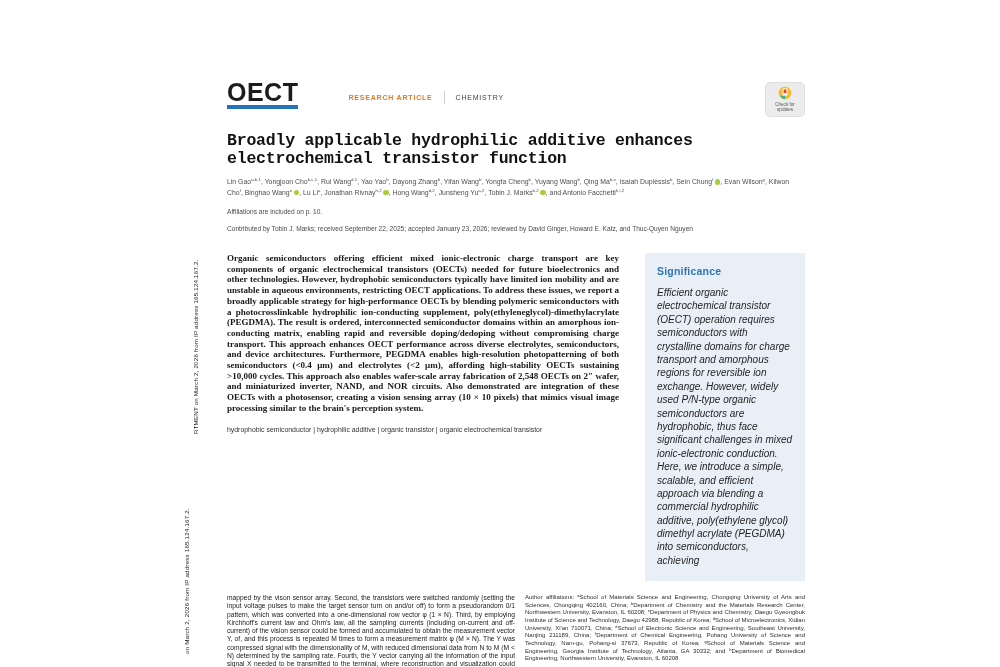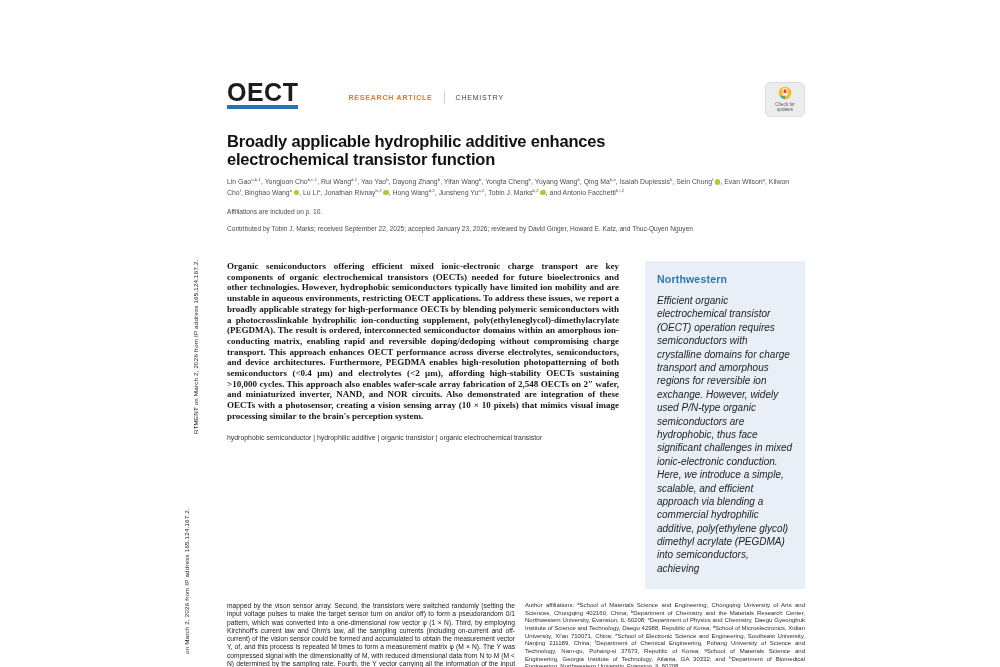--- a/index.html
+++ b/index.html
@@ -22,29 +22,29 @@
   .type-row { display:flex; align-items:center; margin-left:50px; margin-top:9px; }
   .article-type { color:#e87722; font-weight:700; font-size:7px; letter-spacing:0.8px; }
   .type-divider { width:1px; height:13px; background:#cfcfcf; margin:0 11px; }
   .section-label { color:#3f3f3f; font-size:7px; letter-spacing:0.8px; }
   .badge { margin-left:auto; width:40px; height:35px; background:#ececec; border:1px solid #dedede;
            border-radius:5px; display:flex; flex-direction:column; align-items:center; justify-content:center; cursor:pointer; }
   .badge-text { font-size:4.6px; color:#5a5a5a; text-align:center; line-height:1.2; margin-top:1.5px; }
 
   
   .title { margin-top:15px; max-width:470px; font-size:16.5px; font-weight:700;
-           color:#121212; line-height:1.1; letter-spacing:-0.2px; }
+           color:#121212; line-height:1.1; letter-spacing:-0.2px;font-family:Liberation Mono, monospace; }
   .authors { margin-top:9px; font-size:6.9px; color:#4e4e4e; line-height:1.5; }
   .authors sup { font-size:4.4px; }
   .orcid { display:inline-block; width:5.5px; height:5.5px; background:#a6ce39;
            border-radius:50%; margin-left:1.5px; }
   .meta { margin-top:8px; font-size:6.6px; color:#4a4a4a; line-height:1.4; }
 
   
-  .top-row { display:flex; align-items:flex-start; margin-top:28px; }
+  .top-row { display:flex; align-items:flex-start; margin-top:20px; }
   .abstract-col { width:392px; }
   .abstract { font-family:"Liberation Serif", serif; font-weight:700; font-size:9px;
               line-height:1.19; text-align:justify; color:#181818; }
   .keywords { margin-top:11px; font-size:6.9px; color:#333; max-width:345px; line-height:1.4; }
   .sig-box { width:160px; margin-left:auto; background:#e9eff6; padding:12px 12px 14px; }
   .sig-title { font-size:10.5px; font-weight:700; color:#2e75b6; margin-bottom:9px; letter-spacing:0.2px; }
   .sig-body { font-size:10px; line-height:1.34; color:#242424;font-style:italic; }
 
   
   .bottom-row { display:flex; margin-top:13px; }
@@ -91,21 +91,21 @@
 
   <div class="meta">Affiliations are included on p. 10.</div>
   <div class="meta">Contributed by Tobin J. Marks; received September 22, 2025; accepted January 23, 2026; reviewed by David Ginger, Howard E. Katz, and Thuc-Quyen Nguyen</div>
 
   <div class="top-row">
     <div class="abstract-col">
       <p class="abstract">Organic semiconductors offering efficient mixed ionic-electronic charge transport are key components of organic electrochemical transistors (OECTs) needed for future bioelectronics and other technologies. However, hydrophobic semiconductors typically have limited ion mobility and are unstable in aqueous environments, restricting OECT applications. To address these issues, we report a broadly applicable strategy for high-performance OECTs by blending polymeric semiconductors with a photocrosslinkable hydrophilic ion-conducting supplement, poly(ethyleneglycol)-dimethylacrylate (PEGDMA). The result is ordered, interconnected semiconductor domains within an amorphous ion-conducting matrix, enabling rapid and reversible doping/dedoping without compromising charge transport. This approach enhances OECT performance across diverse electrolytes, semiconductors, and device architectures. Furthermore, PEGDMA enables high-resolution photopatterning of both semiconductors (&lt;0.4 μm) and electrolytes (&lt;2 μm), affording high-stability OECTs sustaining &gt;10,000 cycles. This approach also enables wafer-scale array fabrication of 2,548 OECTs on 2″ wafer, and miniaturized inverter, NAND, and NOR circuits. Also demonstrated are integration of these OECTs with a photosensor, creating a vision sensing array (10 × 10 pixels) that mimics visual image processing similar to the brain's perception system.</p>
       <div class="keywords">hydrophobic semiconductor  |  hydrophilic additive  |  organic transistor  |  organic electrochemical transistor</div>
     </div>
     <div class="sig-box">
-      <div class="sig-title">Northwestern</div>
+      <div class="sig-title">Significance</div>
       <div class="sig-body">Efficient organic electrochemical transistor (OECT) operation requires semiconductors with crystalline domains for charge transport and amorphous regions for reversible ion exchange. However, widely used P/N-type organic semiconductors are hydrophobic, thus face significant challenges in mixed ionic-electronic conduction. Here, we introduce a simple, scalable, and efficient approach via blending a commercial hydrophilic additive, poly(ethylene glycol) dimethyl acrylate (PEGDMA) into semiconductors, achieving</div>
     </div>
   </div>
 
   <div class="bottom-row">
     <div class="body-col"><span>mapped by the vison sensor array. Second, the transistors were switched randomly (setting the input voltage pulses to make the target sensor turn on and/or off) to form a pseudorandom 0/1 pattern, which was converted into a one-dimensional row vector φ (1 × N). Third, by employing Kirchhoff's current law and Ohm's law, all the sampling currents (including on-current and off-current) of the vision sensor could be formed and accumulated to obtain the measurement vector Y, of, and this process is repeated M times to form a measurement matrix φ (M × N). The Y was compressed signal with the dimensionality of M, with reduced dimensional data from N to M (M &lt; N) determined by the sampling rate. Fourth, the Y vector carrying all the information of the input signal X needed to be transmitted to the terminal, where reconstruction and visualization could be performed. The details on the compression and reconstruction are also described in </span><span class="link">SI Appendix, Supplementary Note 9</span><span>. For the accuracy of artificial neural network, we use a Resnet 18, SGD optimizer, batch size 128, adaptive learning rate, and 20 iterations to recognize images with different sampling rates (60%, 50%, 40%, 30%, 20%, 10%).</span></div>
     <div class="foot-col">
       <p>Author affiliations: ᵃSchool of Materials Science and Engineering, Chongqing University of Arts and Sciences, Chongqing 402160, China; ᵇDepartment of Chemistry and the Materials Research Center, Northwestern University, Evanston, IL 60208; ᶜDepartment of Physics and Chemistry, Daegu Gyeongbuk Institute of Science and Technology, Daegu 42988, Republic of Korea; ᵈSchool of Microelectronics, Xidian University, Xi'an 710071, China; ᵉSchool of Electronic Science and Engineering, Southeast University, Nanjing 211189, China; ᶠDepartment of Chemical Engineering, Pohang University of Science and Technology, Nam-gu, Pohang-si 37673, Republic of Korea; ᵍSchool of Materials Science and Engineering, Georgia Institute of Technology, Atlanta, GA 30332; and ʰDepartment of Biomedical Engineering, Northwestern University, Evanston, IL 60208</p>
       <p>Author contributions: L.G. and A.F. designed research; L.G., Y. Cho, R.W., Y.Y., D.Z., Yifan Wang, Y. Cheng, Yuyang Wang, Q.M., I.D., S.C., and E.W. performed research; K.C., B.W., L.L., J.R., H.W., J.Y., T.J.M., and A.F. contributed new reagents/analytic tools; L.G., Y. Cho, R.W., Y.Y., D.Z., Yifan Wang, Y. Cheng, Yuyang Wang, Q.M., I.D., S.C., and E.W. analyzed data; and L.G., Y. Cho, R.W., J.R., H.W., J.Y., T.J.M., and A.F. wrote the paper.</p>
       <p>Reviewers: D.G., University of Washington; H.E.K., Johns Hopkins University; and T.-Q.N., University of California Santa Barbara.</p>

